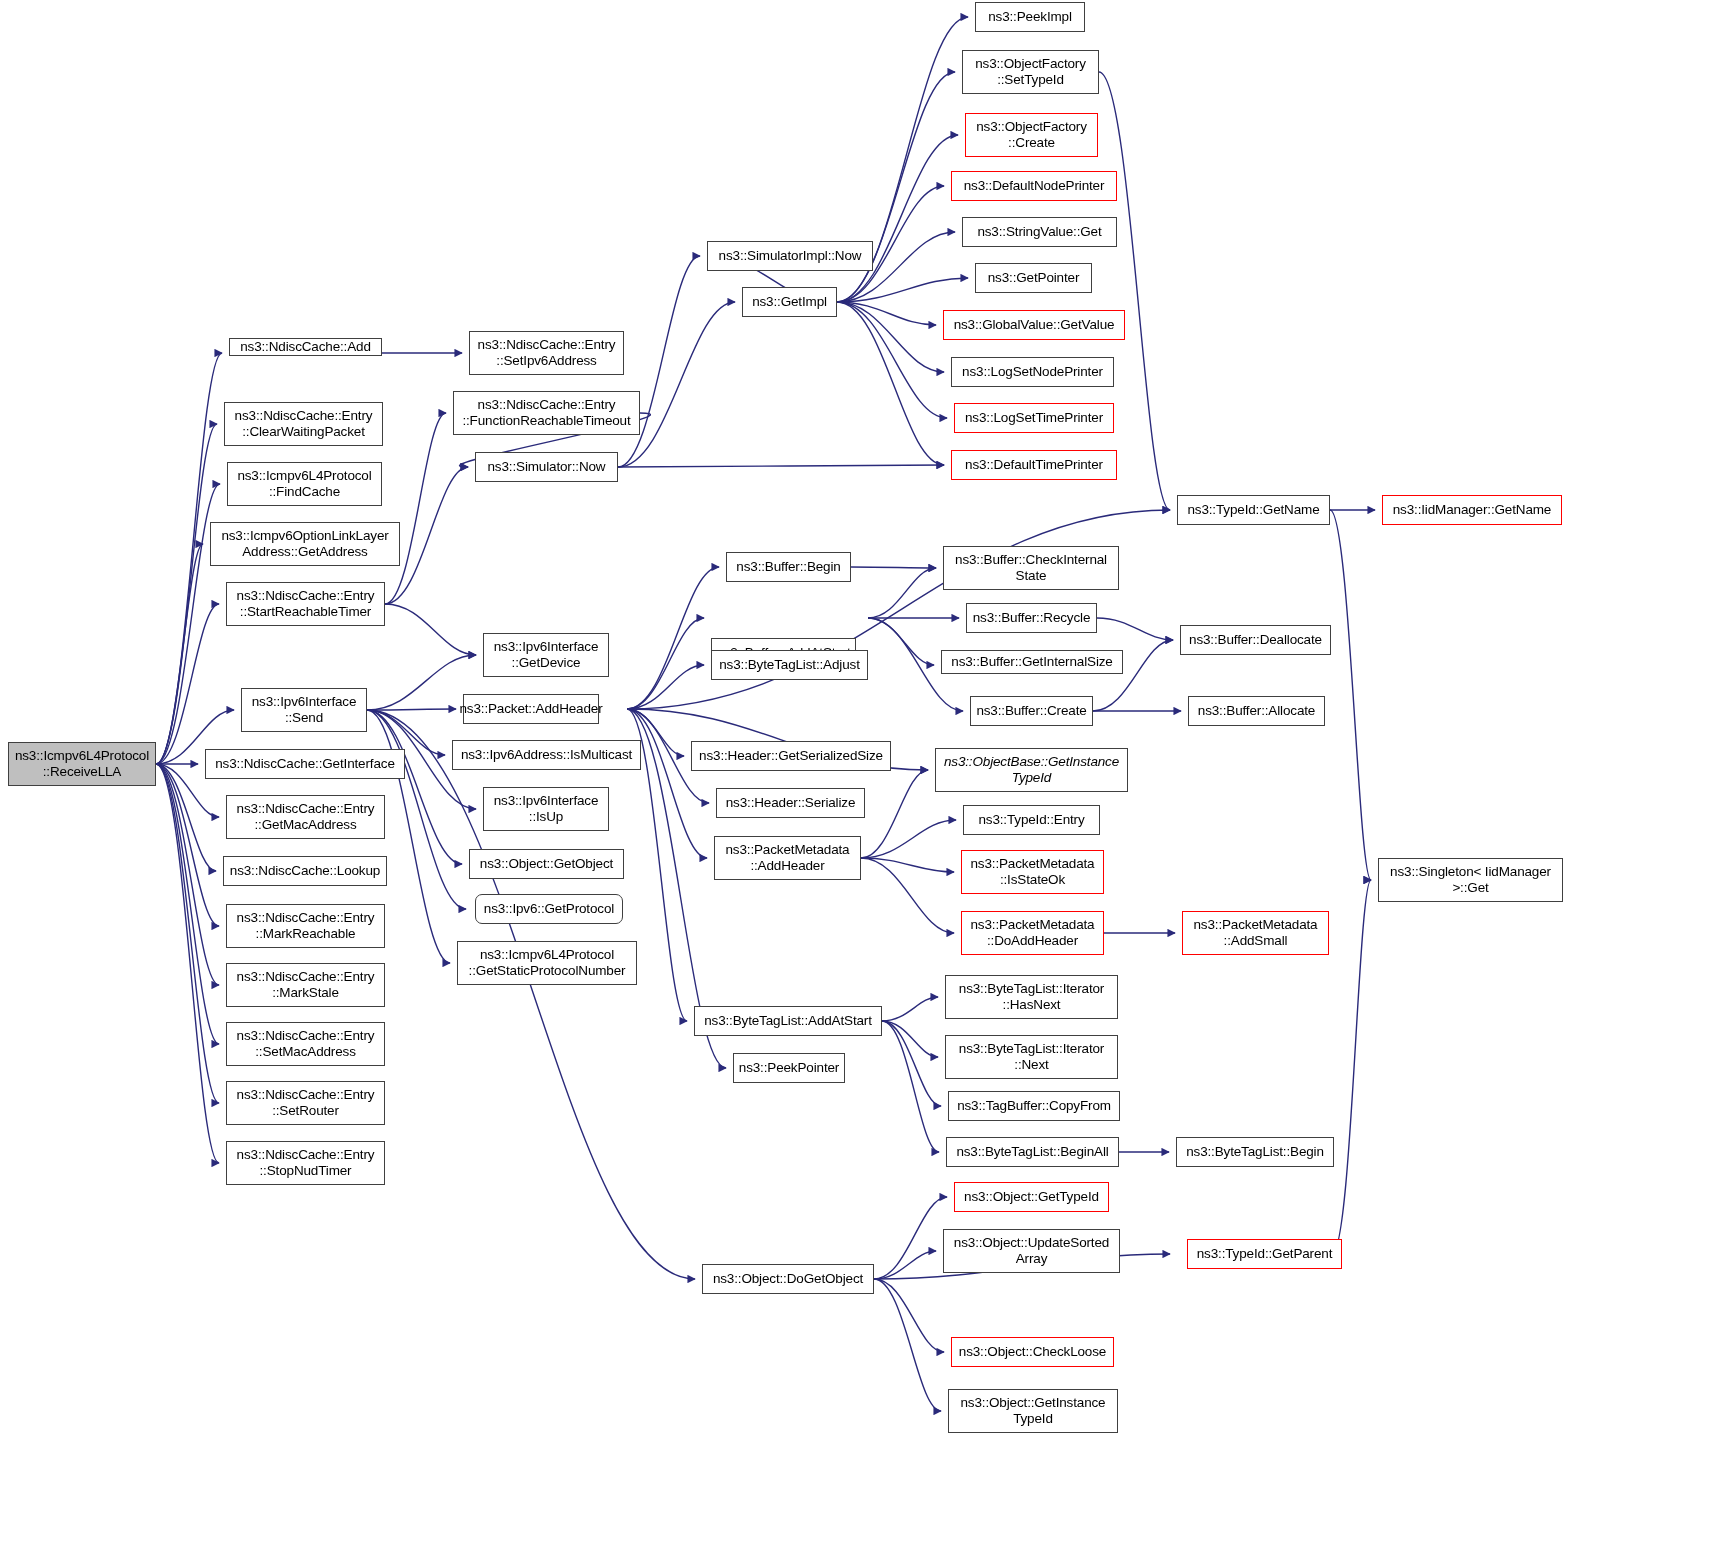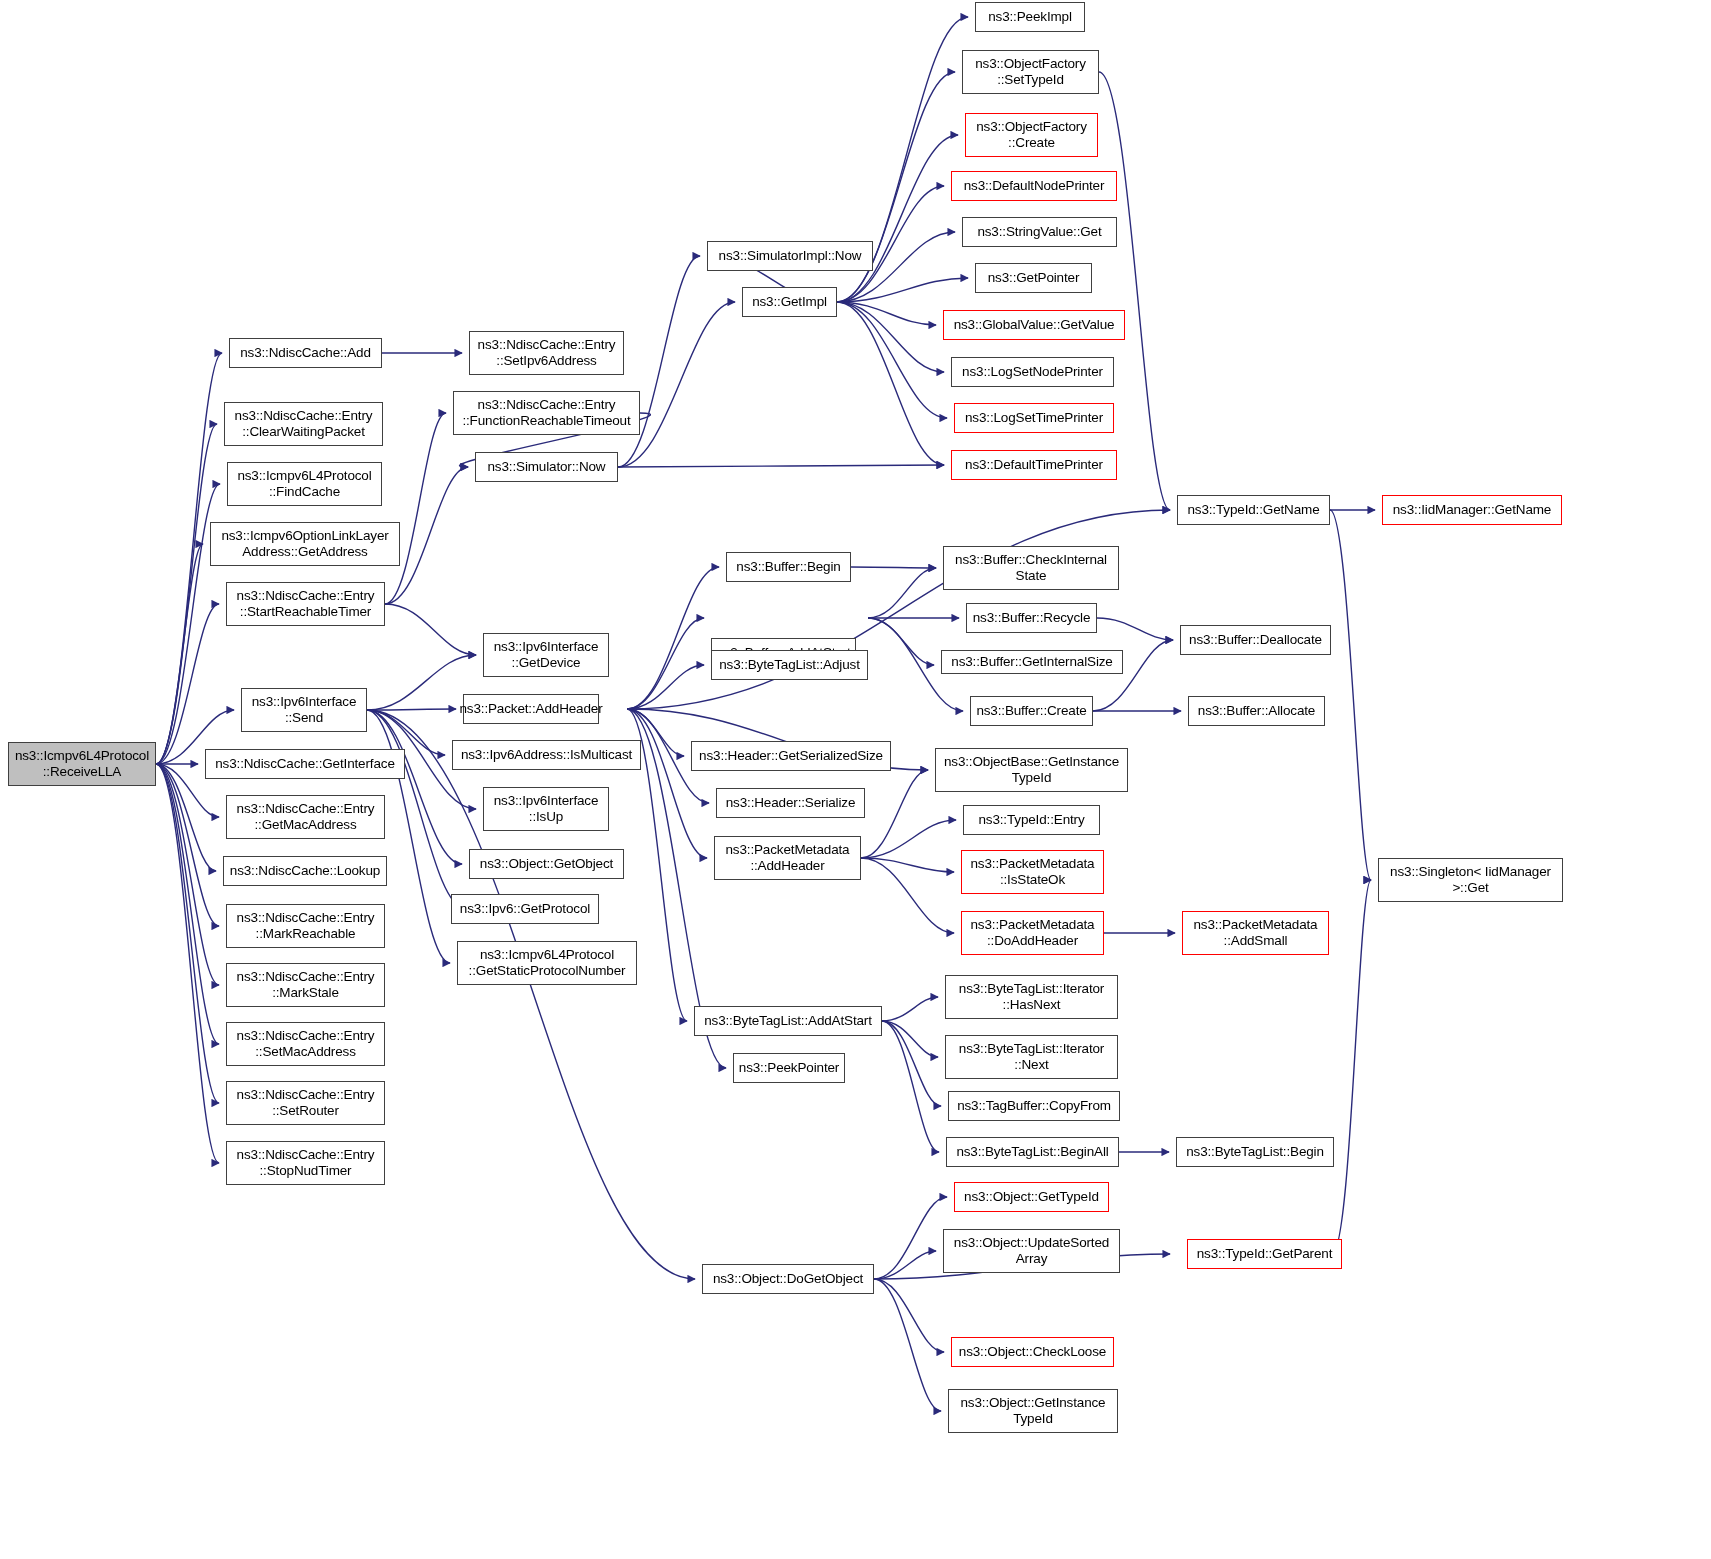--- a/index.html
+++ b/index.html
@@ -125,21 +125,21 @@
         <path d="M 874 1279 C 905.08 1279, 916.92 1411, 941 1411" fill="none" stroke="#2a2a7a" stroke-width="1.4" marker-end="url(#arrow)"></path>
         <path d="M 874 1279 C 1001.26 1279, 1049.74 1254, 1170 1254" fill="none" stroke="#2a2a7a" stroke-width="1.4" marker-end="url(#arrow)"></path>
         <path d="M 1330 510 C 1351.84 510, 1360.16 510, 1375 510" fill="none" stroke="#2a2a7a" stroke-width="1.4" marker-end="url(#arrow)"></path>
         <path d="M 1330 510 C 1350.16 510, 1357.84 880, 1371 880" fill="none" stroke="#2a2a7a" stroke-width="1.4" marker-end="url(#arrow)"></path>
         <path d="M 1332 1254 C 1352 1254, 1358 880, 1371 880" fill="none" stroke="#2a2a7a" stroke-width="1.4" marker-end="url(#arrow)"></path>
       </g>
   </svg>
   <div id="node-layer">
       <div class="node root" style="left: 8px; top: 742px; width: 148px; height: 44px;">ns3::Icmpv6L4Protocol
 ::ReceiveLLA</div>
-      <div class="node" style="left: 229px; top: 338px; width: 153px; height: 30px;">ns3::NdiscCache::Add</div>
+      <div class="node" style="left: 229px; top: 338px; width: 153px; height: 18px;">ns3::NdiscCache::Add</div>
       <div class="node" style="left: 224px; top: 402px; width: 159px; height: 44px;">ns3::NdiscCache::Entry
 ::ClearWaitingPacket</div>
       <div class="node" style="left: 227px; top: 462px; width: 155px; height: 44px;">ns3::Icmpv6L4Protocol
 ::FindCache</div>
       <div class="node" style="left: 210px; top: 522px; width: 190px; height: 44px;">ns3::Icmpv6OptionLinkLayer
 Address::GetAddress</div>
       <div class="node" style="left: 226px; top: 582px; width: 159px; height: 44px;">ns3::NdiscCache::Entry
 ::StartReachableTimer</div>
       <div class="node" style="left: 241px; top: 688px; width: 126px; height: 44px;">ns3::Ipv6Interface
 ::Send</div>
@@ -162,21 +162,21 @@
       <div class="node" style="left: 453px; top: 391px; width: 187px; height: 44px;">ns3::NdiscCache::Entry
 ::FunctionReachableTimeout</div>
       <div class="node" style="left: 475px; top: 452px; width: 143px; height: 30px;">ns3::Simulator::Now</div>
       <div class="node" style="left: 483px; top: 633px; width: 126px; height: 44px;">ns3::Ipv6Interface
 ::GetDevice</div>
       <div class="node" style="left: 463px; top: 694px; width: 136px; height: 30px;">ns3::Packet::AddHeader</div>
       <div class="node" style="left: 452px; top: 740px; width: 189px; height: 30px;">ns3::Ipv6Address::IsMulticast</div>
       <div class="node" style="left: 483px; top: 787px; width: 126px; height: 44px;">ns3::Ipv6Interface
 ::IsUp</div>
       <div class="node" style="left: 469px; top: 849px; width: 155px; height: 30px;">ns3::Object::GetObject</div>
-      <div class="node" style="left: 451px; top: 894px; width: 148px; height: 30px;">ns3::Ipv6::GetProtocol</div>
+      <div class="node" style="left: 475px; top: 894px; width: 148px; height: 30px; border-radius: 7px;">ns3::Ipv6::GetProtocol</div>
       <div class="node" style="left: 457px; top: 941px; width: 180px; height: 44px;">ns3::Icmpv6L4Protocol
 ::GetStaticProtocolNumber</div>
       <div class="node" style="left: 707px; top: 241px; width: 166px; height: 30px;">ns3::SimulatorImpl::Now</div>
       <div class="node" style="left: 742px; top: 287px; width: 95px; height: 30px;">ns3::GetImpl</div>
       <div class="node" style="left: 726px; top: 552px; width: 125px; height: 30px;">ns3::Buffer::Begin</div>
       <div class="node" style="left: 711px; top: 603px; width: 145px; height: 30px; margin-top: 35px;">ns3::Buffer::AddAtStart</div>
       <div class="node" style="left: 711px; top: 650px; width: 157px; height: 30px;">ns3::ByteTagList::Adjust</div>
       <div class="node" style="left: 691px; top: 741px; width: 200px; height: 30px;">ns3::Header::GetSerializedSize</div>
       <div class="node" style="left: 716px; top: 788px; width: 149px; height: 30px;">ns3::Header::Serialize</div>
       <div class="node" style="left: 714px; top: 836px; width: 147px; height: 44px;">ns3::PacketMetadata
@@ -194,21 +194,21 @@
       <div class="node" style="left: 975px; top: 263px; width: 117px; height: 30px;">ns3::GetPointer</div>
       <div class="node red" style="left: 943px; top: 310px; width: 182px; height: 30px;">ns3::GlobalValue::GetValue</div>
       <div class="node" style="left: 951px; top: 357px; width: 163px; height: 30px;">ns3::LogSetNodePrinter</div>
       <div class="node red" style="left: 954px; top: 403px; width: 160px; height: 30px;">ns3::LogSetTimePrinter</div>
       <div class="node red" style="left: 951px; top: 450px; width: 166px; height: 30px;">ns3::DefaultTimePrinter</div>
       <div class="node" style="left: 943px; top: 546px; width: 176px; height: 44px;">ns3::Buffer::CheckInternal
 State</div>
       <div class="node" style="left: 966px; top: 603px; width: 131px; height: 30px;">ns3::Buffer::Recycle</div>
       <div class="node" style="left: 941px; top: 650px; width: 182px; height: 24px;">ns3::Buffer::GetInternalSize</div>
       <div class="node" style="left: 970px; top: 696px; width: 123px; height: 30px;">ns3::Buffer::Create</div>
-      <div class="node" style="left: 935px; top: 748px; width: 193px; height: 44px;">ns3::ObjectBase::GetInstance
+      <div class="node" style="left: 935px; top: 748px; width: 193px; height: 44px; font-style: italic;">ns3::ObjectBase::GetInstance
 TypeId</div>
       <div class="node" style="left: 963px; top: 805px; width: 137px; height: 30px;">ns3::TypeId::Entry</div>
       <div class="node red" style="left: 961px; top: 850px; width: 143px; height: 44px;">ns3::PacketMetadata
 ::IsStateOk</div>
       <div class="node red" style="left: 961px; top: 911px; width: 143px; height: 44px;">ns3::PacketMetadata
 ::DoAddHeader</div>
       <div class="node" style="left: 945px; top: 975px; width: 173px; height: 44px;">ns3::ByteTagList::Iterator
 ::HasNext</div>
       <div class="node" style="left: 945px; top: 1035px; width: 173px; height: 44px;">ns3::ByteTagList::Iterator
 ::Next</div>

